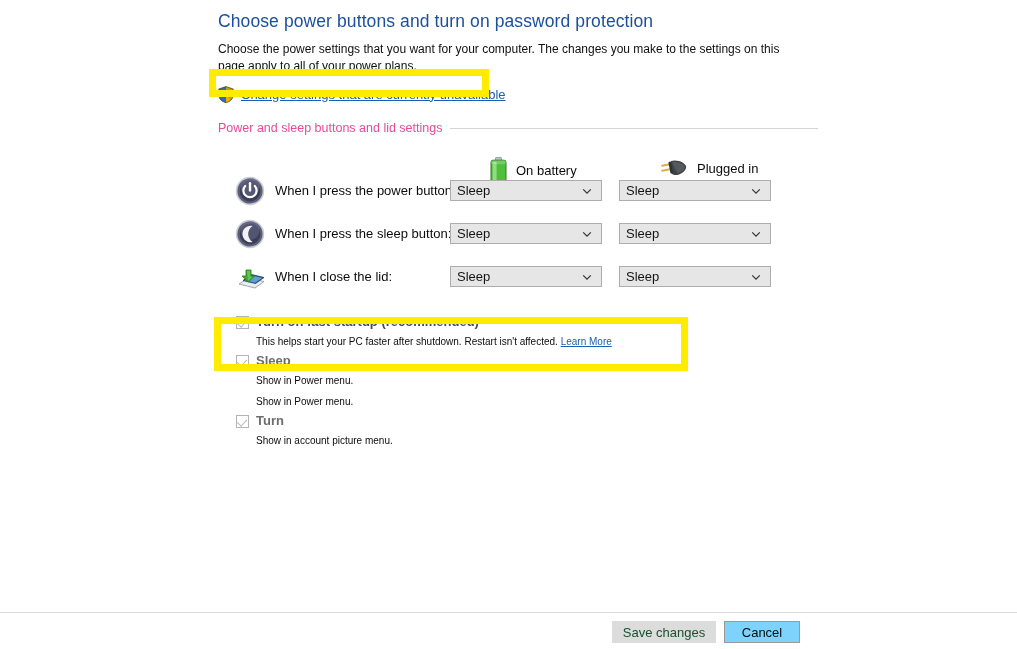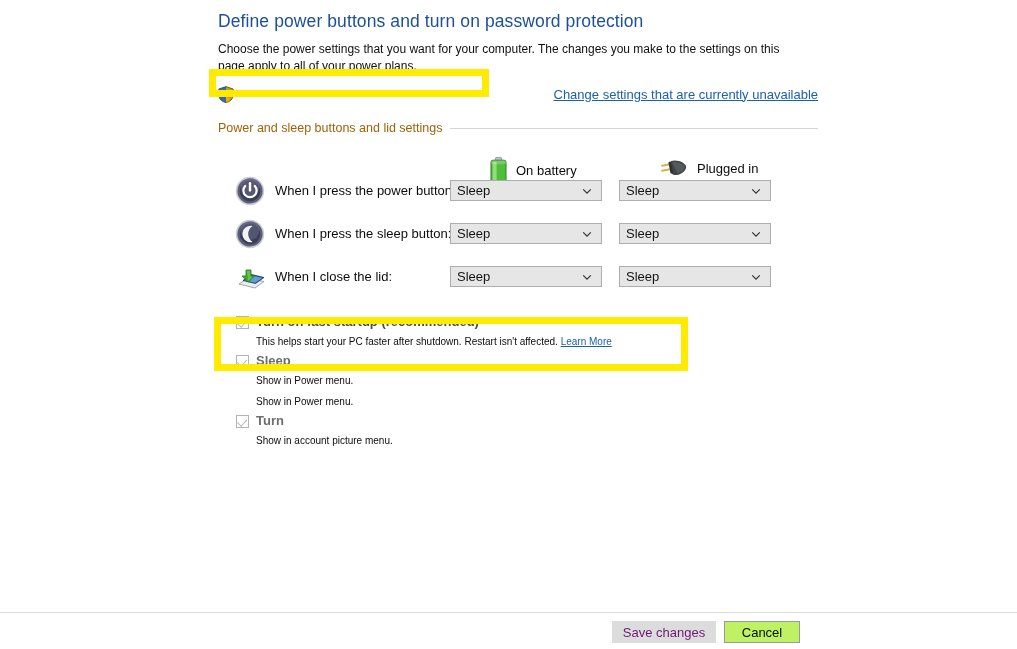--- a/index.html
+++ b/index.html
@@ -42,21 +42,20 @@
     margin: 9px 0 0 0;
     width: 575px;
   }
 
   
   .uac-row {
     display: flex;
     align-items: center;
     margin-top: 9px;
     height: 20px;
-    justify-content: space-between;
   }
   .shield-icon {
     width: 16px;
     height: 17px;
     margin-right: 7px;
     flex: none;
     display: block;
   }
   .uac-link {
     color: #1a5fb4;
@@ -67,21 +66,21 @@
 
   
   .group-head {
     display: flex;
     align-items: center;
     margin-top: 17px;
     white-space: nowrap;
   }
   .group-head .ghlabel {
     font-size: 12.5px;
-    color: #a16207;
+    color: #ec4899;
     padding-right: 8px;
   }
   .group-head .ghrule {
     height: 1px;
     background: #d4d4d4;
     flex: 1 1 auto;
     min-width: 10px;
   }
 
   
@@ -249,37 +248,37 @@
     display: flex;
     align-items: center;
     justify-content: center;
     cursor: default;
   }
   .btn-save {
     left: 612px;
     width: 104px;
     background: #dcdcdc;
     border: 1px solid #dcdcdc;
-    color: #701a75;
+    color: #14532d;
   }
   .btn-cancel {
     left: 724px;
     width: 76px;
-    background: #bef264;
+    background: #7dd3fc;
     border: 1px solid #9a9a9a;
     color: #0a0a0a;
     cursor: pointer;
   }
 </style>
 </head>
 <body>
 
 <div class="content">
 
-  <h1 class="page-title">Define power buttons and turn on password protection</h1>
+  <h1 class="page-title">Choose power buttons and turn on password protection</h1>
 
   <p class="page-desc">Choose the power settings that you want for your computer. The changes you make to the settings on this page apply to all of your power plans.</p>
 
   <div class="uac-row">
     <svg class="shield-icon" viewBox="0 0 16 17">
       <path d="M8 0.6 L15.2 3 V9 C15.2 13 11.8 15.8 8 16.6 C4.2 15.8 0.8 13 0.8 9 V3 Z" fill="#f0b000"></path>
       <path d="M8 0.6 L0.8 3 V9 C0.8 13 4.2 15.8 8 16.6 V0.6 Z" fill="#2a6cc4"></path>
       <path d="M8 0.6 L15.2 3 V9 C15.2 11.3 14 13.2 12.4 14.5 L8 8.6 Z" fill="#1d5aa8" opacity="0.22"></path>
       <path d="M8 0.6 L15.2 3 V9 C15.2 13 11.8 15.8 8 16.6 C4.2 15.8 0.8 13 0.8 9 V3 Z" fill="none" stroke="#5a4a18" stroke-width="0.8"></path>
     </svg>

